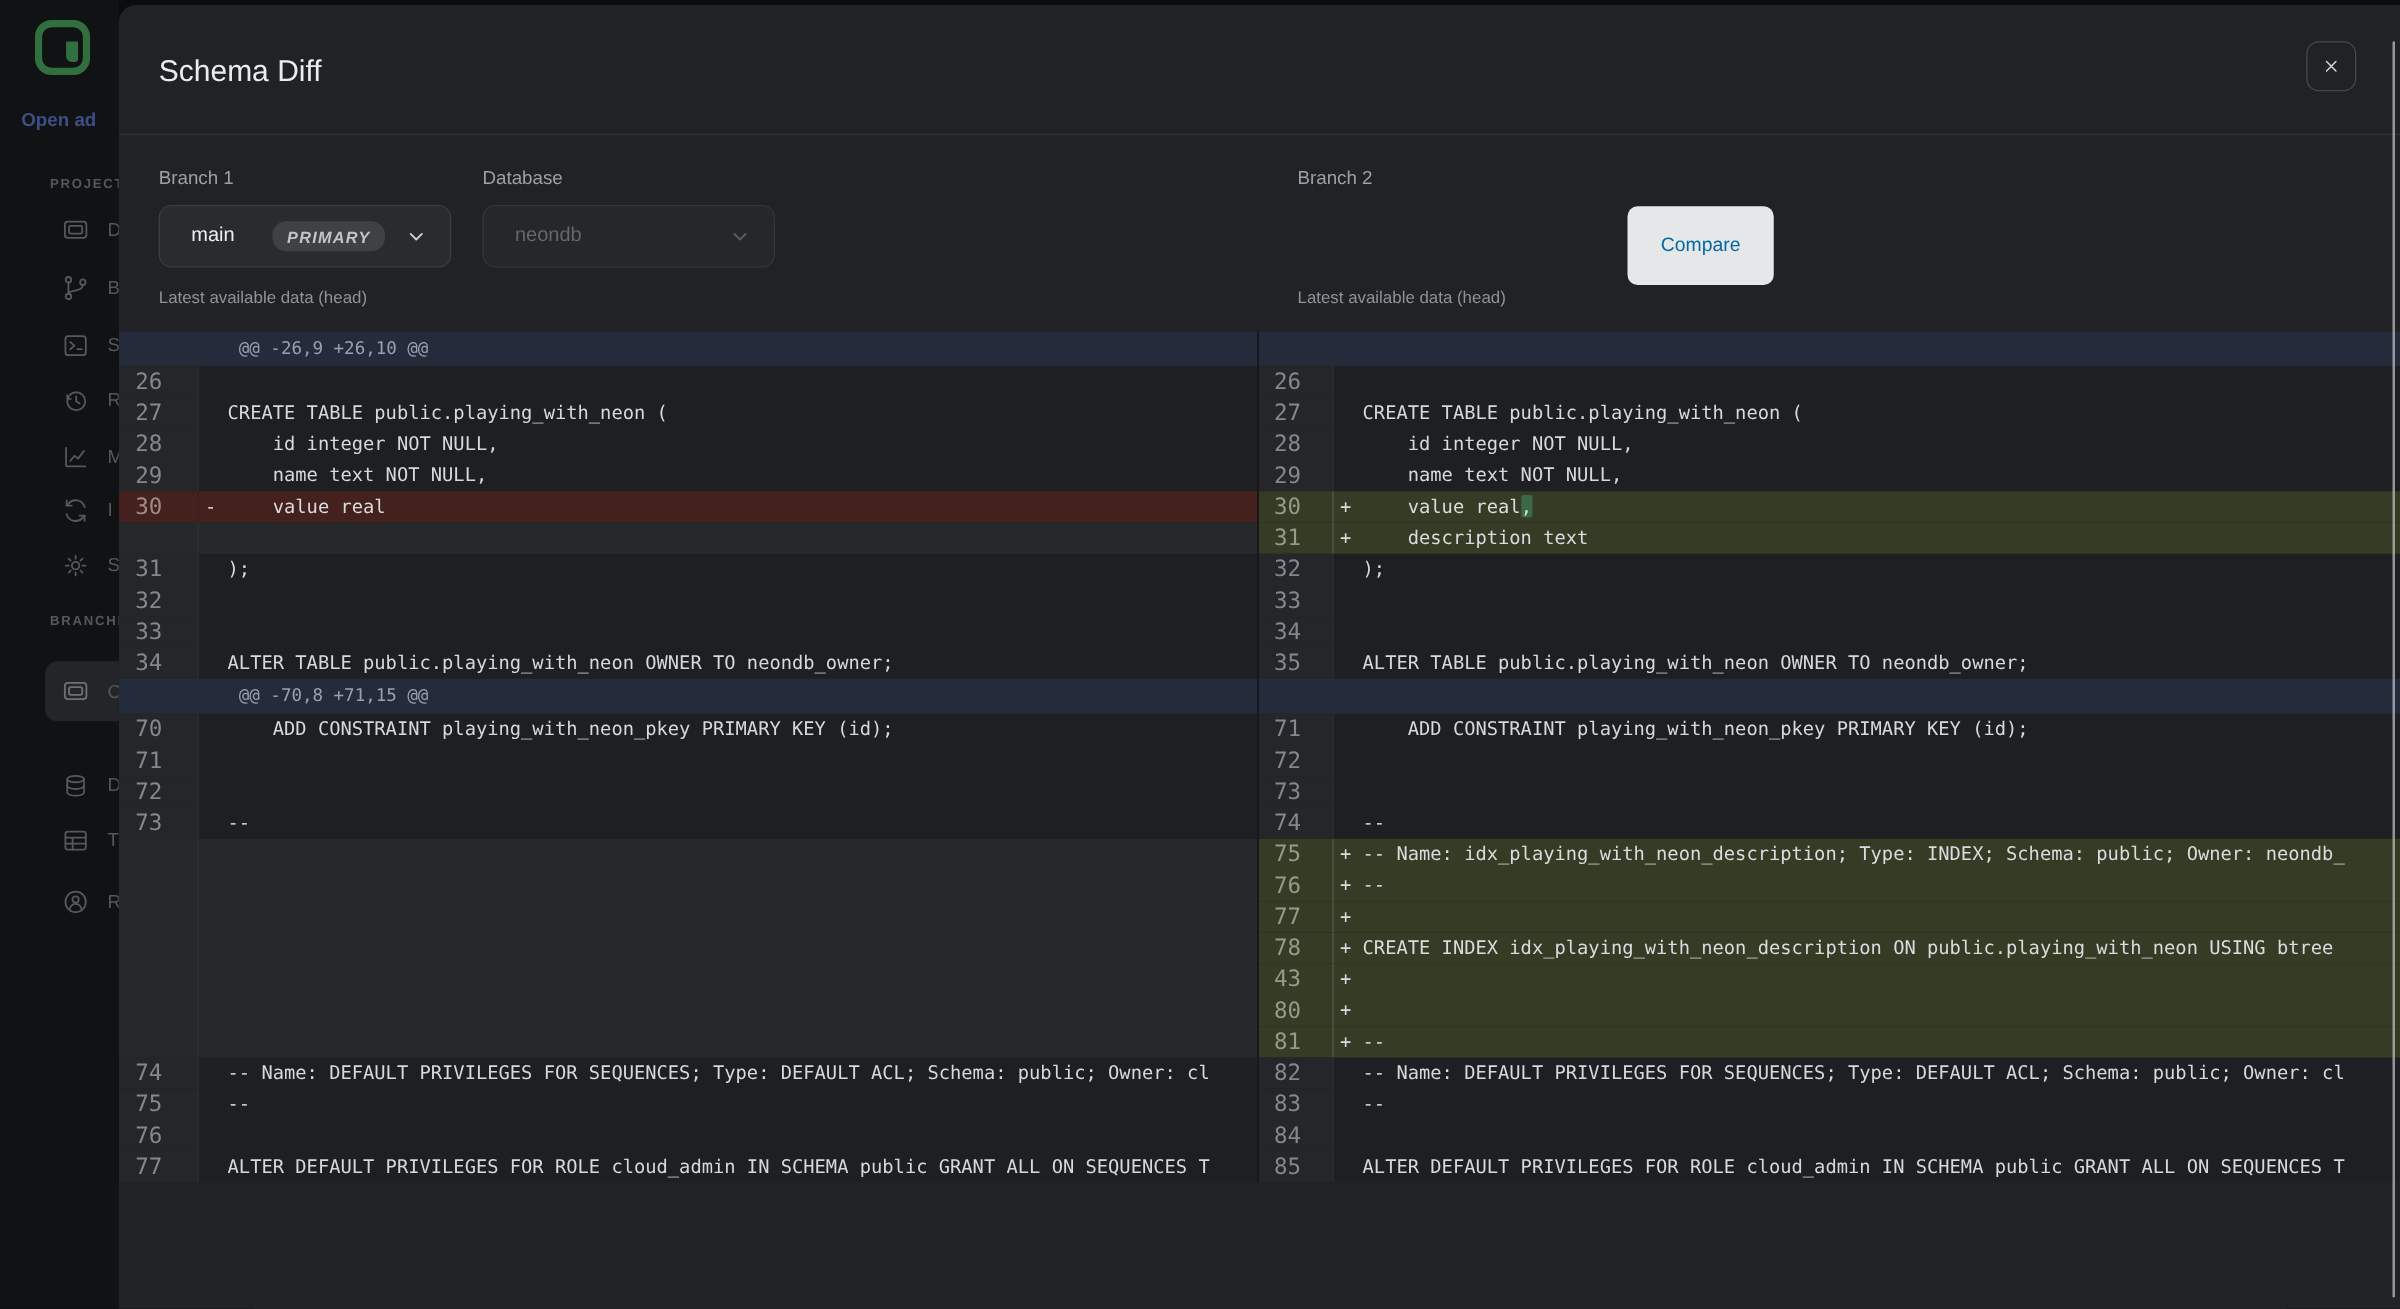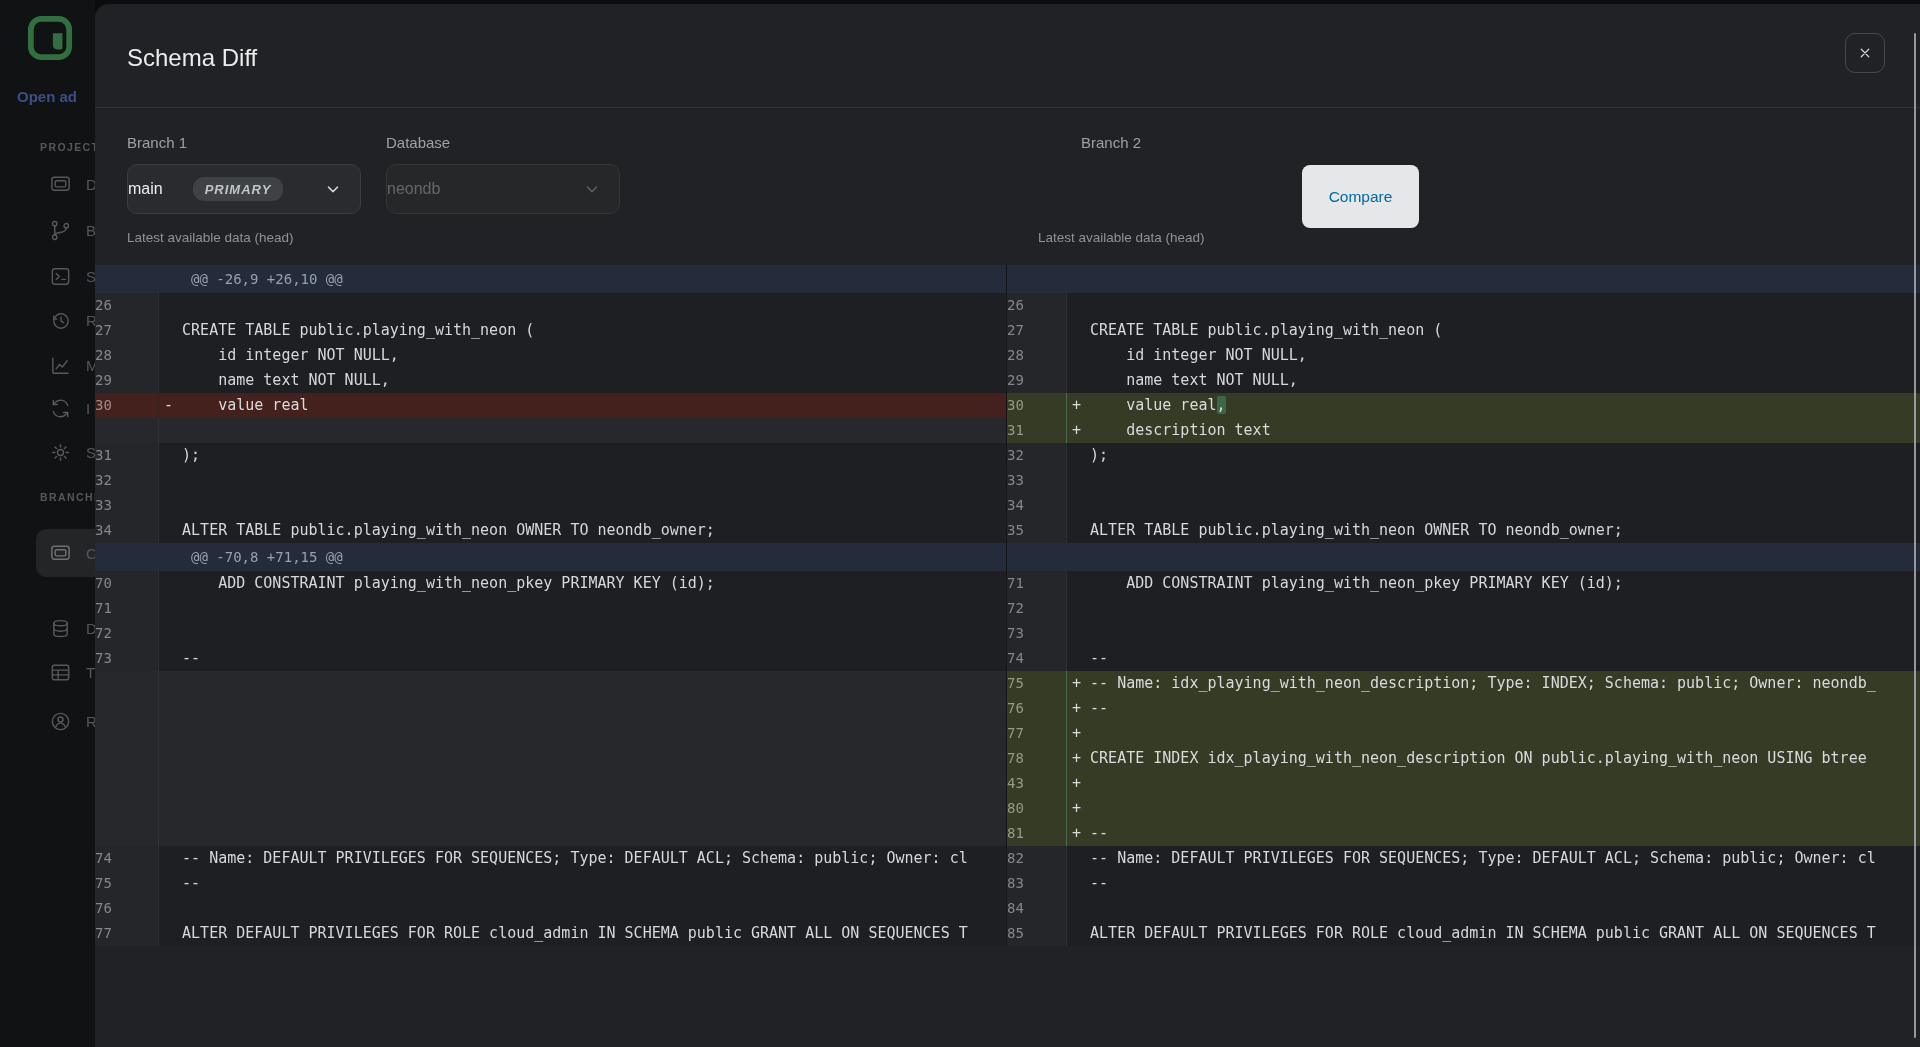--- a/index.html
+++ b/index.html
@@ -26,42 +26,42 @@
            background:#212225; border-top-left-radius:14px; overflow:hidden; }
   #modal-title { position:absolute; left:32px; top:40px; color:#ebecee; font-size:24px; font-weight:400; }
   #close-btn { position:absolute; right:35px; top:29px; width:40px; height:40px; border:1px solid #47494d;
                border-radius:10px; display:flex; align-items:center; justify-content:center; cursor:pointer; }
   #close-btn svg { width:18px; height:18px; stroke:#d5d6d8; stroke-width:1.6; stroke-linecap:round; }
   #header-divider { position:absolute; left:0; top:103px; width:1825px; height:1px; background:#303236; }
 
   .ctl-label { position:absolute; top:130px; color:#9da0a5; font-size:15px; }
   .dropdown { position:absolute; top:160px; height:50px; width:234px; background:#2a2b2e;
               border:1px solid #3b3d41; border-radius:10px; display:flex; align-items:center; cursor:pointer; }
-  .dropdown .val { color:#edeeef; font-size:16px; }
+  .dropdown .val { color:#edeeef; font-size:16px; margin-left:25px; }
   .dropdown .chev { margin-left:auto; margin-right:18px; width:18px; height:18px; }
   .dropdown .chev svg { width:18px; height:18px; stroke:#cfd1d4; stroke-width:2; fill:none;
                         stroke-linecap:round; stroke-linejoin:round; }
   .dropdown.disabled { background:#262729; border-color:#343639; }
   .dropdown.disabled .val { color:#64676b; }
   .dropdown.disabled .chev svg { stroke:#595c60; }
   #badge-primary { margin-left:30px; background:#3f4245; color:#c2c4c7; font-size:13px; font-weight:700;
                    letter-spacing:1px; border-radius:11px; padding:5px 12px 4px;font-style:italic; }
   .caption { position:absolute; top:226px; color:#8f9297; font-size:13.5px; }
   #compare-btn { position:absolute; left:1207px; top:161px; width:117px; height:63px; background:#e6e7e8;
                  border:none; border-radius:8px; color:#0369a1; font-size:15.5px; font-weight:500;
                  font-family:"Liberation Sans",sans-serif; cursor:pointer; }
 
   
   #diff { position:absolute; left:0; top:261px; width:1825px; height:681px; display:flex; }
   .pane { height:100%; overflow:hidden; background:#1d1f22; }
   #pane-left  { width:911px; }
   #pane-right { width:914px; border-left:1px solid #141517; }
   .drow { display:flex; height:25px; line-height:25px; font-size:15px; color:#d6d8da; }
   .drow .gut { flex:0 0 64px; background:#242629; border-right:1px solid #2d2f32; color:#84878c;
-               font-size:14px; text-align:left; padding-right:15px; }
+               font-size:18px; text-align:center; padding-right:15px; }
   #pane-right .drow .gut { flex-basis:60px; padding-right:13px; }
   .drow .code { flex:1; white-space:pre; overflow:hidden; padding-left:5px; }
   .drow.hunk { height:28px; line-height:28px; background:#242b3b; color:#99a1b0; font-size:14px;
                padding-left:96px; display:block; }
   .drow.del .gut, .drow.del .code { background:#45211e; border-right-color:#38211f; color:#d9dbdd; }
   .drow.del .gut { color:#a08a88; }
   .drow.add .gut, .drow.add .code { background:#353b25; color:#d9dbdd; }
   .drow.add .gut { color:#969a88; border-right:1px solid #4c6b4e; }
   .drow.filler .gut, .drow.filler .code { background:#26282c; border-right-color:#303236; }
   .hl { background:#3c684a; border-radius:2px; }
@@ -169,21 +169,21 @@
   <div id="modal-title">Schema Diff</div>
   <div id="close-btn">
     <svg viewBox="0 0 24 24" fill="none">
       <path d="M7 7l10 10M17 7L7 17"></path>
     </svg>
   </div>
   <div id="header-divider"></div>
 
   <div class="ctl-label" style="left:32px">Branch 1</div>
   <div class="ctl-label" style="left:291px">Database</div>
-  <div class="ctl-label" style="left:986px">Branch 2</div>
+  <div class="ctl-label" style="left:943px">Branch 2</div>
 
   <div class="dropdown" style="left:32px">
     <span class="val">main</span>
     <span id="badge-primary">PRIMARY</span>
     <span class="chev">
       <svg viewBox="0 0 24 24">
           <path d="M6 9.5l6 6 6-6"></path>
         </svg></span>
   </div>
   <div class="dropdown disabled" style="left:291px">

